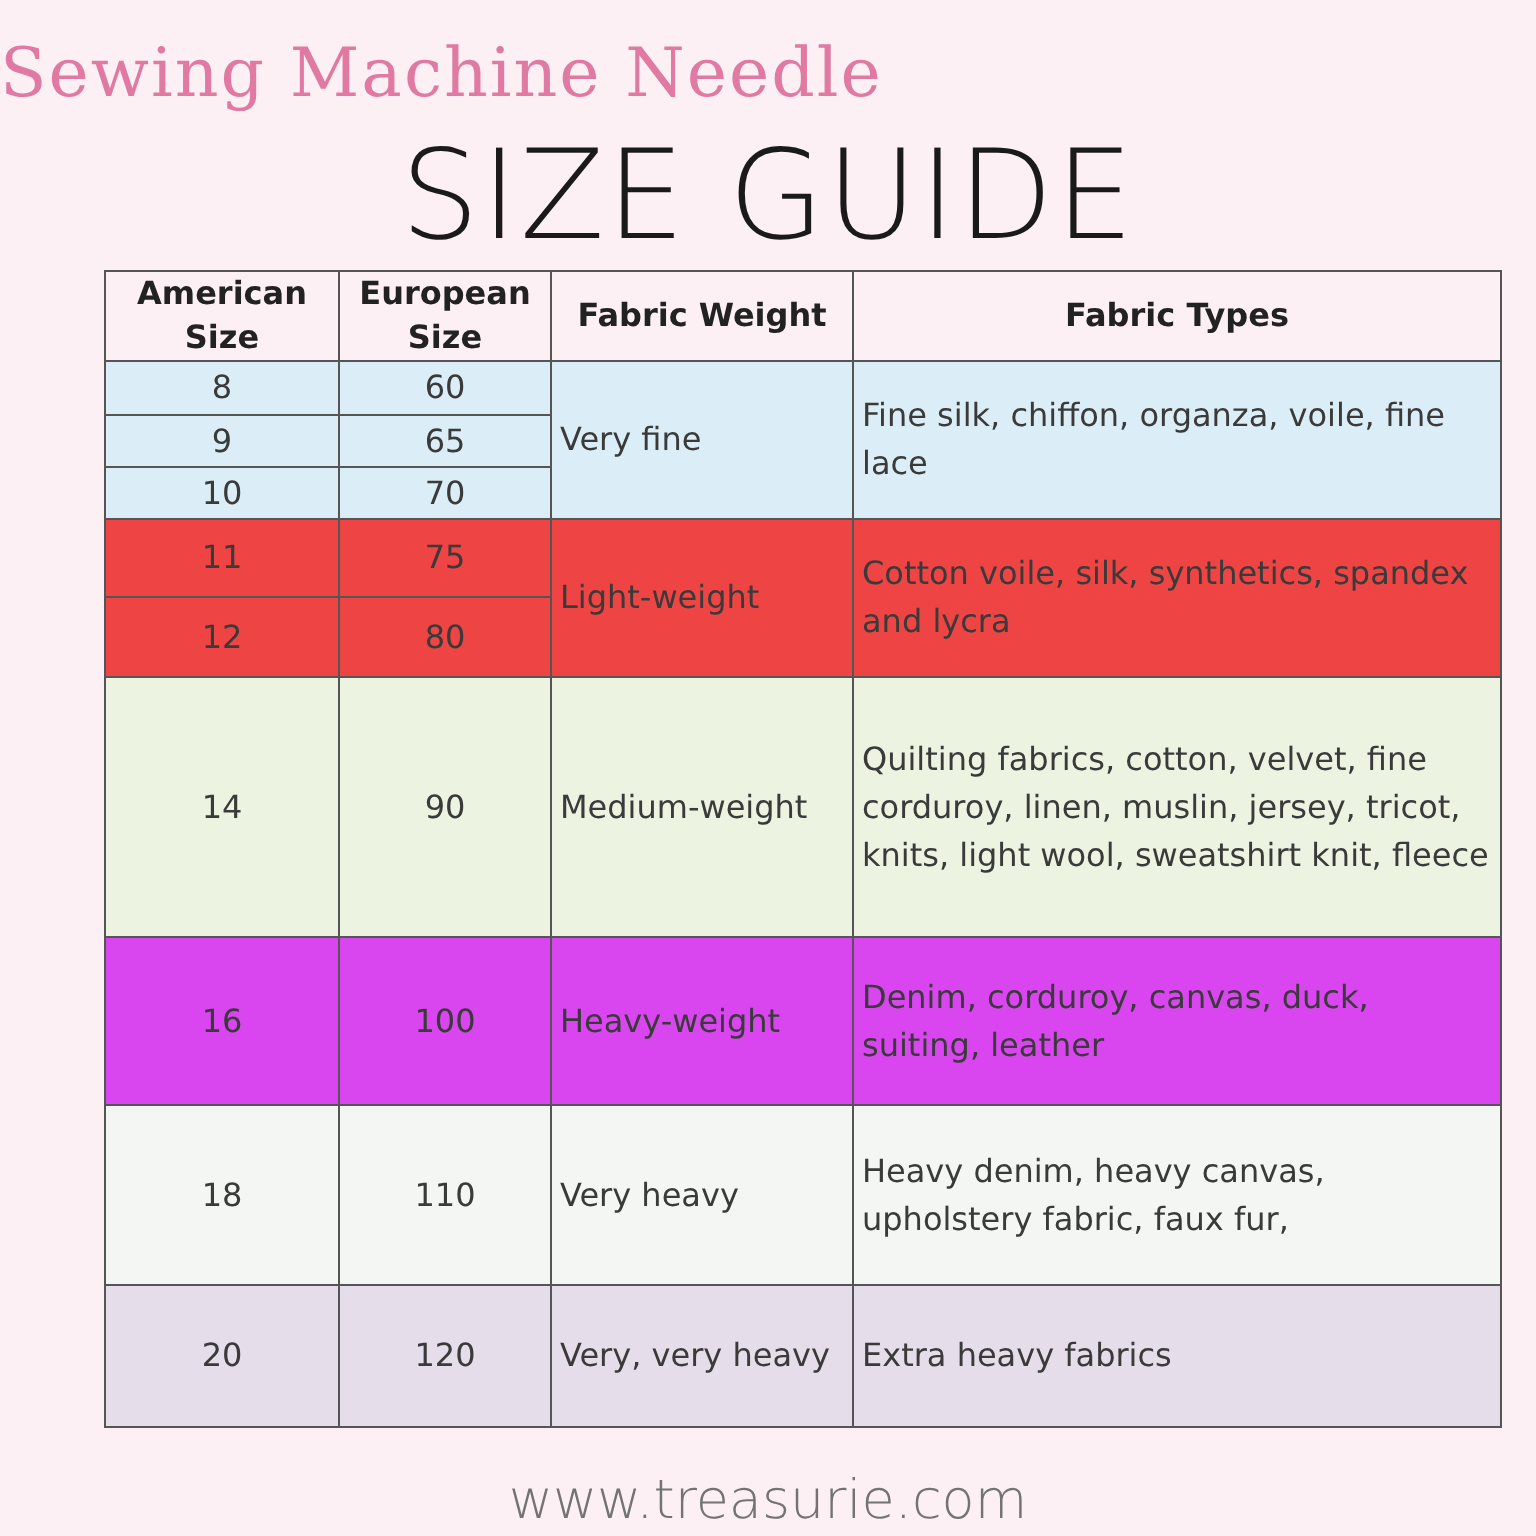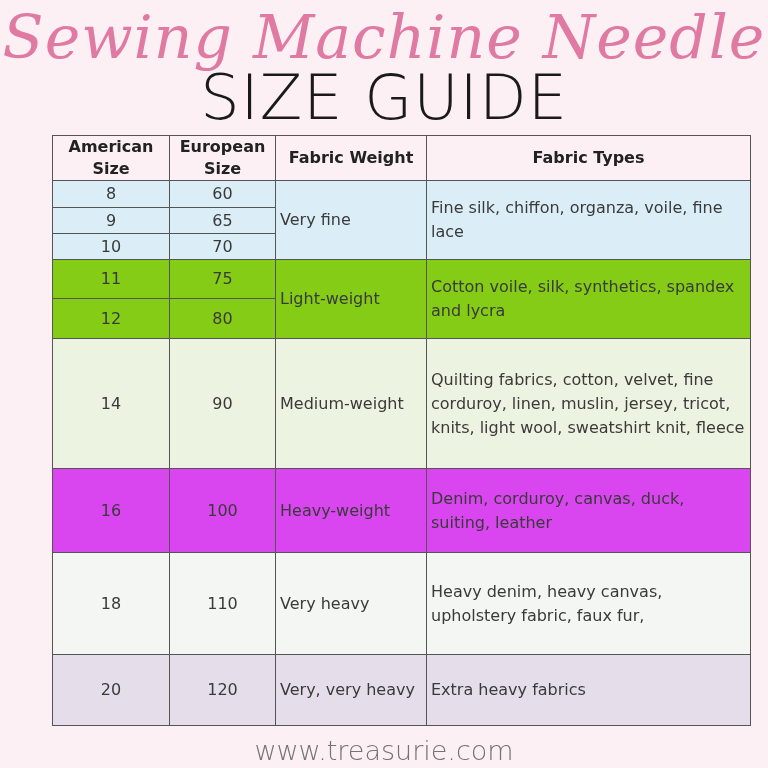--- a/index.html
+++ b/index.html
@@ -5,24 +5,23 @@
   html, body { margin: 0; padding: 0; }
   body {
     width: 768px; height: 768px; overflow: hidden;
     background: #fdf0f4;
     position: relative;
     font-family: "Liberation Sans", "DejaVu Sans", sans-serif;
     color: #333;
   }
   .title-script {
     position: absolute; left: 0; top: 2px; width: 768px;
-    text-align: center;
+    text-align: left;
     font-family: "DejaVu Serif", "Liberation Serif", serif;
-    font-style: italic;
-    font-size: 60px;
+    font-size: 34px;
     color: #e07aa3;
     letter-spacing: 1px;
     line-height: 70px;
   }
   .title-main {
     position: absolute; left: 0; top: 62px; width: 768px;
     text-align: center;
     font-family: "DejaVu Sans", "Liberation Sans", sans-serif;
     font-weight: 200;
     font-size: 62px;
@@ -50,21 +49,21 @@
     background: #fdf0f4;
     font-weight: bold;
     color: #222;
     font-size: 16px;
     height: 44px;
     line-height: 22px;
   }
   .c { text-align: center; }
   .l { text-align: left; }
   .blue { background: #dbeef7; }
-  .pink { background: #84cc16; }
+  .pink { background: #ef4444; }
   .green { background: #ecf3e1; }
   .yellow { background: #d946ef; }
   .gray { background: #f4f6f3; }
   .lavender { background: #e5deea; }
   .footer {
     position: absolute; left: 0; top: 733px; width: 768px;
     text-align: center;
     font-family: "DejaVu Sans", "Liberation Sans", sans-serif;
     font-weight: 300;
     font-size: 27px;
@@ -128,21 +127,21 @@
       <td class="l">Quilting fabrics, cotton, velvet, fine corduroy, linen, muslin, jersey, tricot, knits, light wool, sweatshirt knit, fleece</td>
     </tr>
 
     <tr class="yellow" style="height:84px">
       <td class="c">16</td>
       <td class="c">100</td>
       <td class="l">Heavy-weight</td>
       <td class="l">Denim, corduroy, canvas, duck, suiting, leather</td>
     </tr>
 
-    <tr class="gray" style="height:102px">
+    <tr class="gray" style="height:90px">
       <td class="c">18</td>
       <td class="c">110</td>
       <td class="l">Very heavy</td>
       <td class="l">Heavy denim, heavy canvas, upholstery fabric, faux fur,</td>
     </tr>
 
     <tr class="lavender" style="height:71px">
       <td class="c">20</td>
       <td class="c">120</td>
       <td class="l">Very, very heavy</td>

